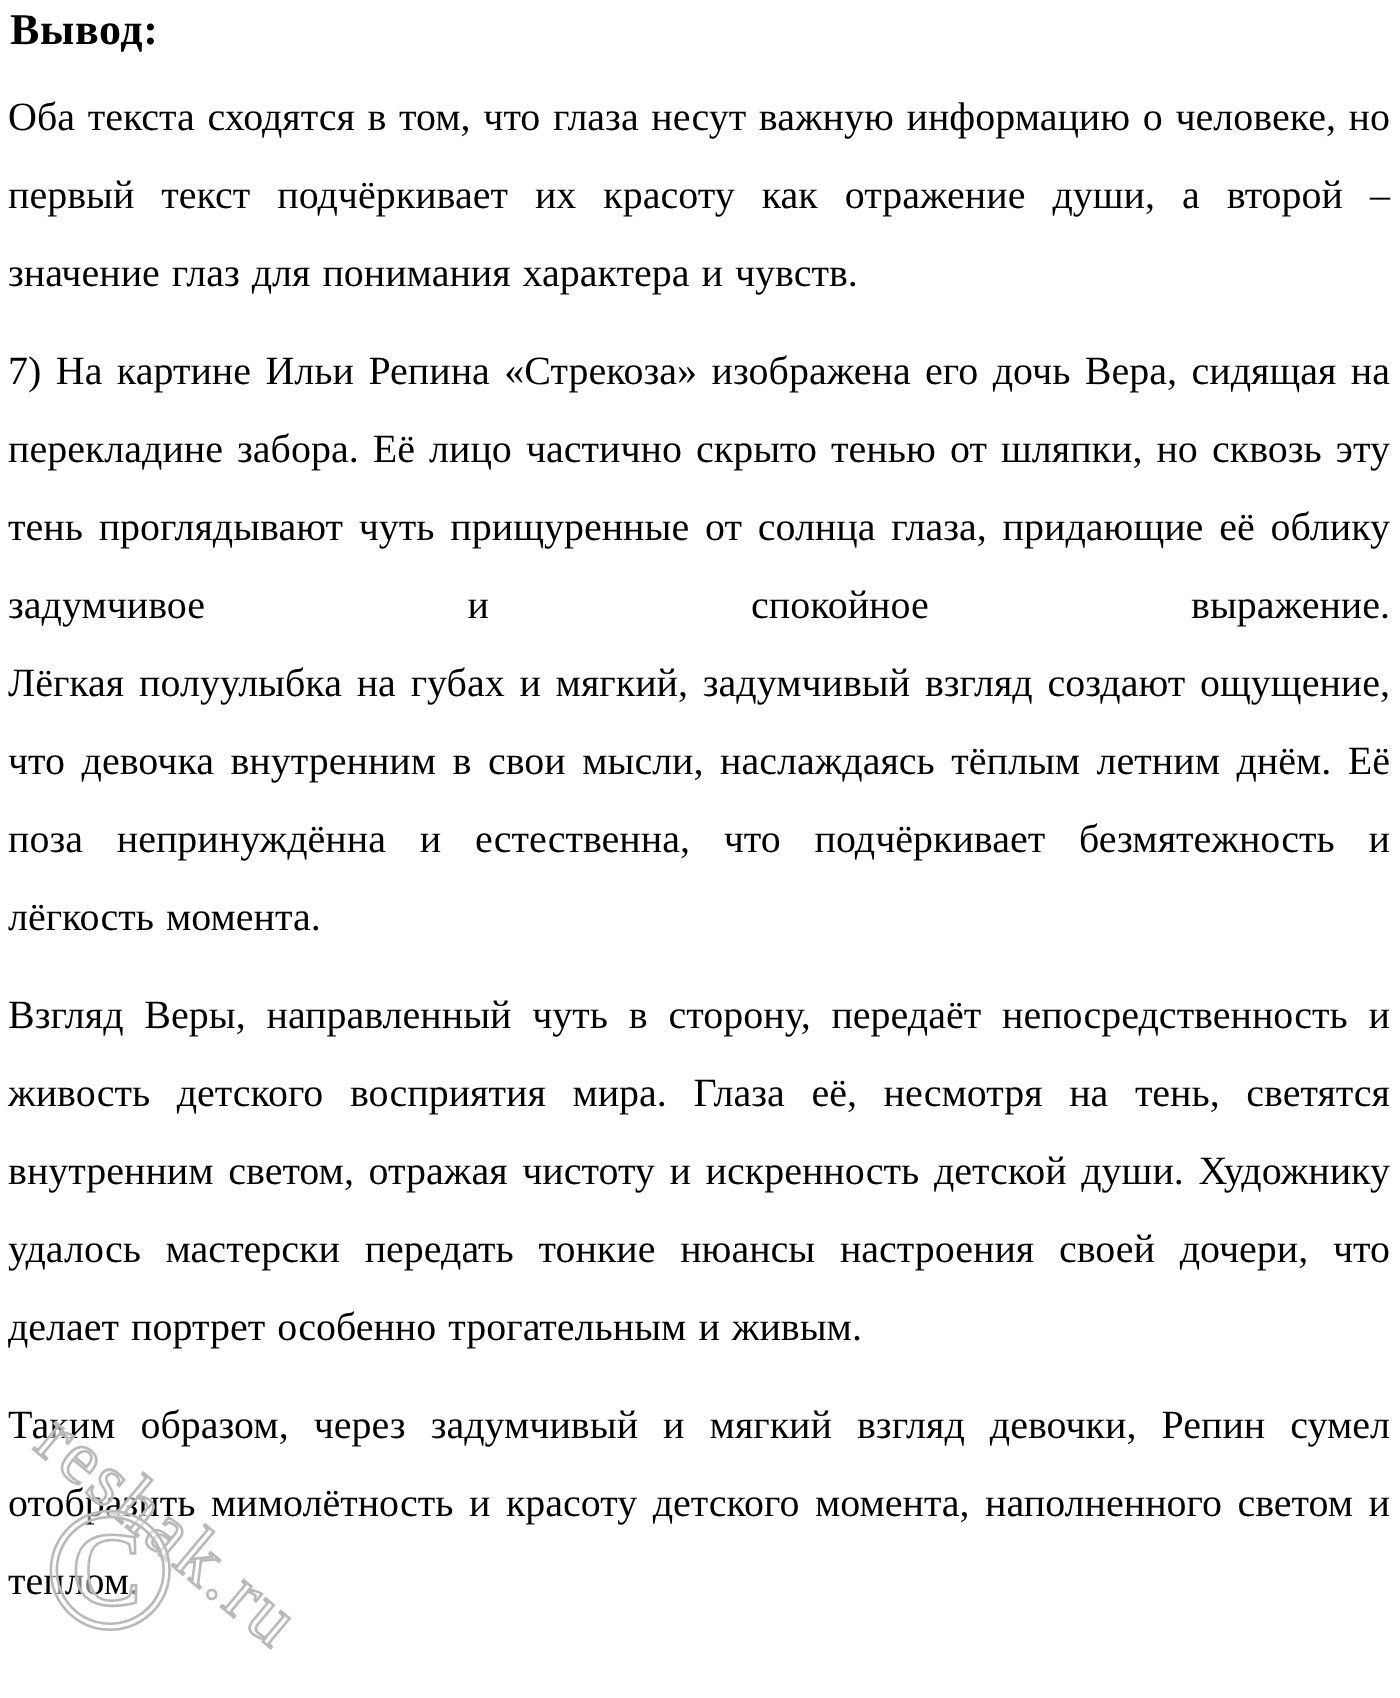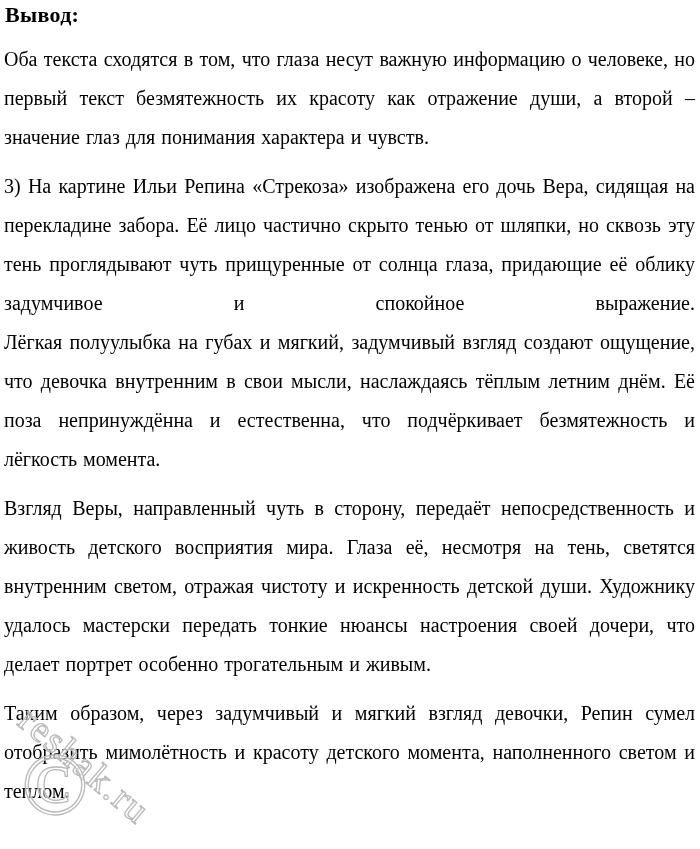--- a/index.html
+++ b/index.html
@@ -66,22 +66,22 @@
   }
 </style>
 </head>
 <body>
 
 <div class="header">
   <span class="header-title">Вывод:</span>
 </div>
 
 <div class="content">
-  <p class="para">Оба текста сходятся в том, что глаза несут важную информацию о человеке, но первый текст безмятежность их красоту как отражение души, а второй – значение глаз для понимания характера и чувств.</p>
-  <p class="para tight">3) На картине Ильи Репина «Стрекоза» изображена его дочь Вера, сидящая на перекладине забора. Её лицо частично скрыто тенью от шляпки, но сквозь эту тень проглядывают чуть прищуренные от солнца глаза, придающие её облику задумчивое и спокойное выражение.</p>
+  <p class="para">Оба текста сходятся в том, что глаза несут важную информацию о человеке, но первый текст подчёркивает их красоту как отражение души, а второй – значение глаз для понимания характера и чувств.</p>
+  <p class="para tight">7) На картине Ильи Репина «Стрекоза» изображена его дочь Вера, сидящая на перекладине забора. Её лицо частично скрыто тенью от шляпки, но сквозь эту тень проглядывают чуть прищуренные от солнца глаза, придающие её облику задумчивое и спокойное выражение.</p>
   <p class="para">Лёгкая полуулыбка на губах и мягкий, задумчивый взгляд создают ощущение, что девочка внутренним в свои мысли, наслаждаясь тёплым летним днём. Её поза непринуждённа и естественна, что подчёркивает безмятежность и лёгкость момента.</p>
   <p class="para">Взгляд Веры, направленный чуть в сторону, передаёт непосредственность и живость детского восприятия мира. Глаза её, несмотря на тень, светятся внутренним светом, отражая чистоту и искренность детской души. Художнику удалось мастерски передать тонкие нюансы настроения своей дочери, что делает портрет особенно трогательным и живым.</p>
   <p class="para">Таким образом, через задумчивый и мягкий взгляд девочки, Репин сумел отобразить мимолётность и красоту детского момента, наполненного светом и теплом.</p>
 </div>
 
 <svg class="watermark" viewBox="0 0 235 199" xmlns="http://www.w3.org/2000/svg">
   <text x="16" y="74" font-size="38" letter-spacing="2" transform="rotate(40 16 74)">reshak.ru</text>
   <text x="55" y="164" font-size="88" text-anchor="middle" stroke-width="1.4">©</text>
 </svg>
 

